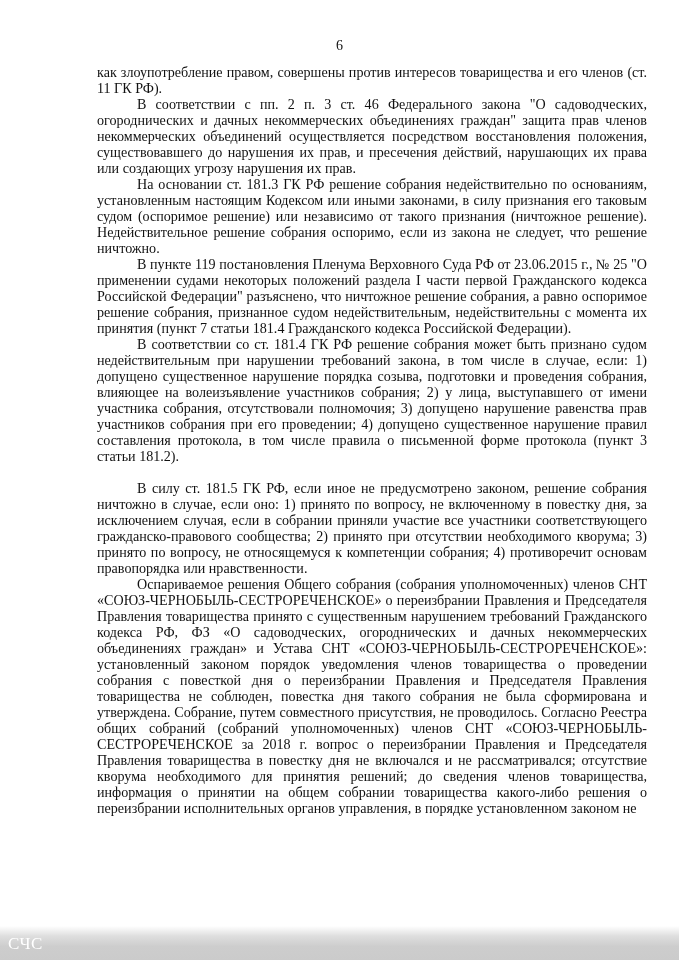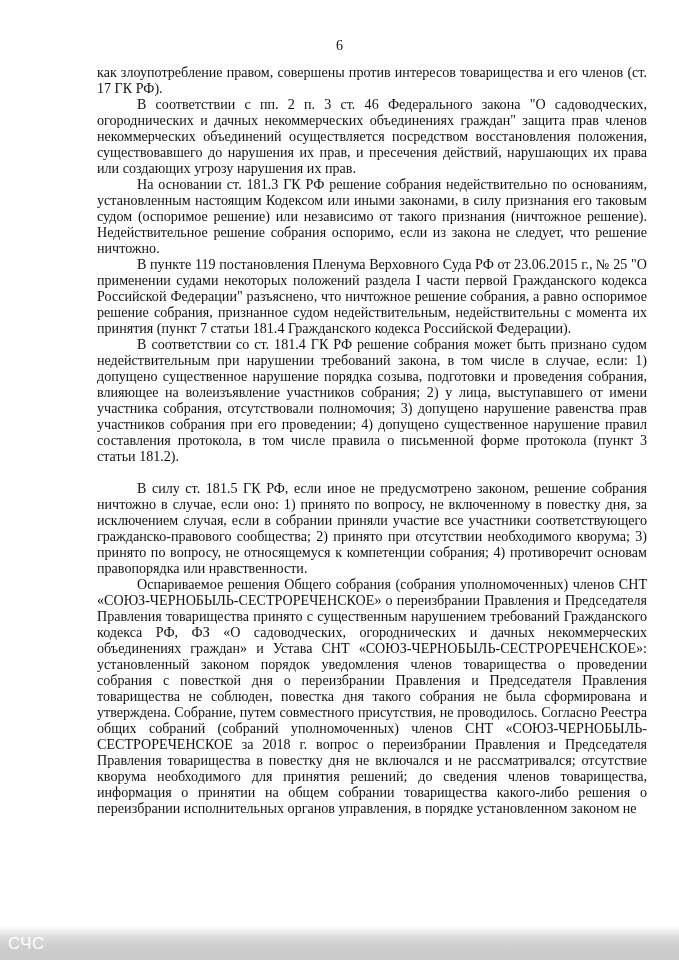--- a/index.html
+++ b/index.html
@@ -22,31 +22,31 @@
   }
   .para.indent { text-indent: 40px; }
   .gap { margin-top: 0; }
   .gap-s { margin-top: 16px; }
   .bottom-bar {
     position: absolute; left: 0; bottom: 0; width: 679px; height: 34px;
     background: linear-gradient(to bottom, #ffffff 0%, #dedede 30%, #cdcdcd 60%, #cbcbcb 100%);
   }
   .bottom-logo {
     position: absolute; left: 8px; top: 8px;
-    font-family: Liberation Sans, sans-serif; font-size: 17px; color: #ffffff;
+    font-family: Liberation Serif, serif; font-size: 17px; color: #ffffff;
     letter-spacing: 0.5px;
   }
 </style>
 </head>
 <body>
 
 <div class="page-number">6</div>
 
 <div class="content">
-  <p class="para">как злоупотребление правом, совершены против интересов товарищества и его членов (ст. 17 ГК РФ).</p>
+  <p class="para">как злоупотребление правом, совершены против интересов товарищества и его членов (ст. 11 ГК РФ).</p>
   <p class="para indent gap">В соответствии с пп. 2 п. 3 ст. 46 Федерального закона "О садоводческих, огороднических и дачных некоммерческих объединениях граждан" защита прав членов некоммерческих объединений осуществляется посредством восстановления положения, существовавшего до нарушения их прав, и пресечения действий, нарушающих их права или создающих угрозу нарушения их прав.</p>
   <p class="para indent gap">На основании ст. 181.3 ГК РФ решение собрания недействительно по основаниям, установленным настоящим Кодексом или иными законами, в силу признания его таковым судом (оспоримое решение) или независимо от такого признания (ничтожное решение). Недействительное решение собрания оспоримо, если из закона не следует, что решение ничтожно.</p>
   <p class="para indent gap">В пункте 119 постановления Пленума Верховного Суда РФ от 23.06.2015 г., № 25 "О применении судами некоторых положений раздела I части первой Гражданского кодекса Российской Федерации" разъяснено, что ничтожное решение собрания, а равно оспоримое решение собрания, признанное судом недействительным, недействительны с момента их принятия (пункт 7 статьи 181.4 Гражданского кодекса Российской Федерации).</p>
   <p class="para indent gap">В соответствии со ст. 181.4 ГК РФ решение собрания может быть признано судом недействительным при нарушении требований закона, в том числе в случае, если: 1) допущено существенное нарушение порядка созыва, подготовки и проведения собрания, влияющее на волеизъявление участников собрания; 2) у лица, выступавшего от имени участника собрания, отсутствовали полномочия; 3) допущено нарушение равенства прав участников собрания при его проведении; 4) допущено существенное нарушение правил составления протокола, в том числе правила о письменной форме протокола (пункт 3 статьи 181.2).</p>
   <p class="para indent gap-s">В силу ст. 181.5 ГК РФ, если иное не предусмотрено законом, решение собрания ничтожно в случае, если оно: 1) принято по вопросу, не включенному в повестку дня, за исключением случая, если в собрании приняли участие все участники соответствующего гражданско-правового сообщества; 2) принято при отсутствии необходимого кворума; 3) принято по вопросу, не относящемуся к компетенции собрания; 4) противоречит основам правопорядка или нравственности.</p>
   <p class="para indent gap">Оспариваемое решения Общего собрания (собрания уполномоченных) членов СНТ «СОЮЗ-ЧЕРНОБЫЛЬ-СЕСТРОРЕЧЕНСКОЕ» о переизбрании Правления и Председателя Правления товарищества принято с существенным нарушением требований Гражданского кодекса РФ, ФЗ «О садоводческих, огороднических и дачных некоммерческих объединениях граждан» и Устава СНТ «СОЮЗ-ЧЕРНОБЫЛЬ-СЕСТРОРЕЧЕНСКОЕ»: установленный законом порядок уведомления членов товарищества о проведении собрания с повесткой дня о переизбрании Правления и Председателя Правления товарищества не соблюден, повестка дня такого собрания не была сформирована и утверждена. Собрание, путем совместного присутствия, не проводилось. Согласно Реестра общих собраний (собраний уполномоченных) членов СНТ «СОЮЗ-ЧЕРНОБЫЛЬ-СЕСТРОРЕЧЕНСКОЕ за 2018 г. вопрос о переизбрании Правления и Председателя Правления товарищества в повестку дня не включался и не рассматривался; отсутствие кворума необходимого для принятия решений; до сведения членов товарищества, информация о принятии на общем собрании товарищества какого-либо решения о переизбрании исполнительных органов управления, в порядке установленном законом не</p>
 </div>
 
 <div class="bottom-bar">
   <span class="bottom-logo">СЧС</span>

